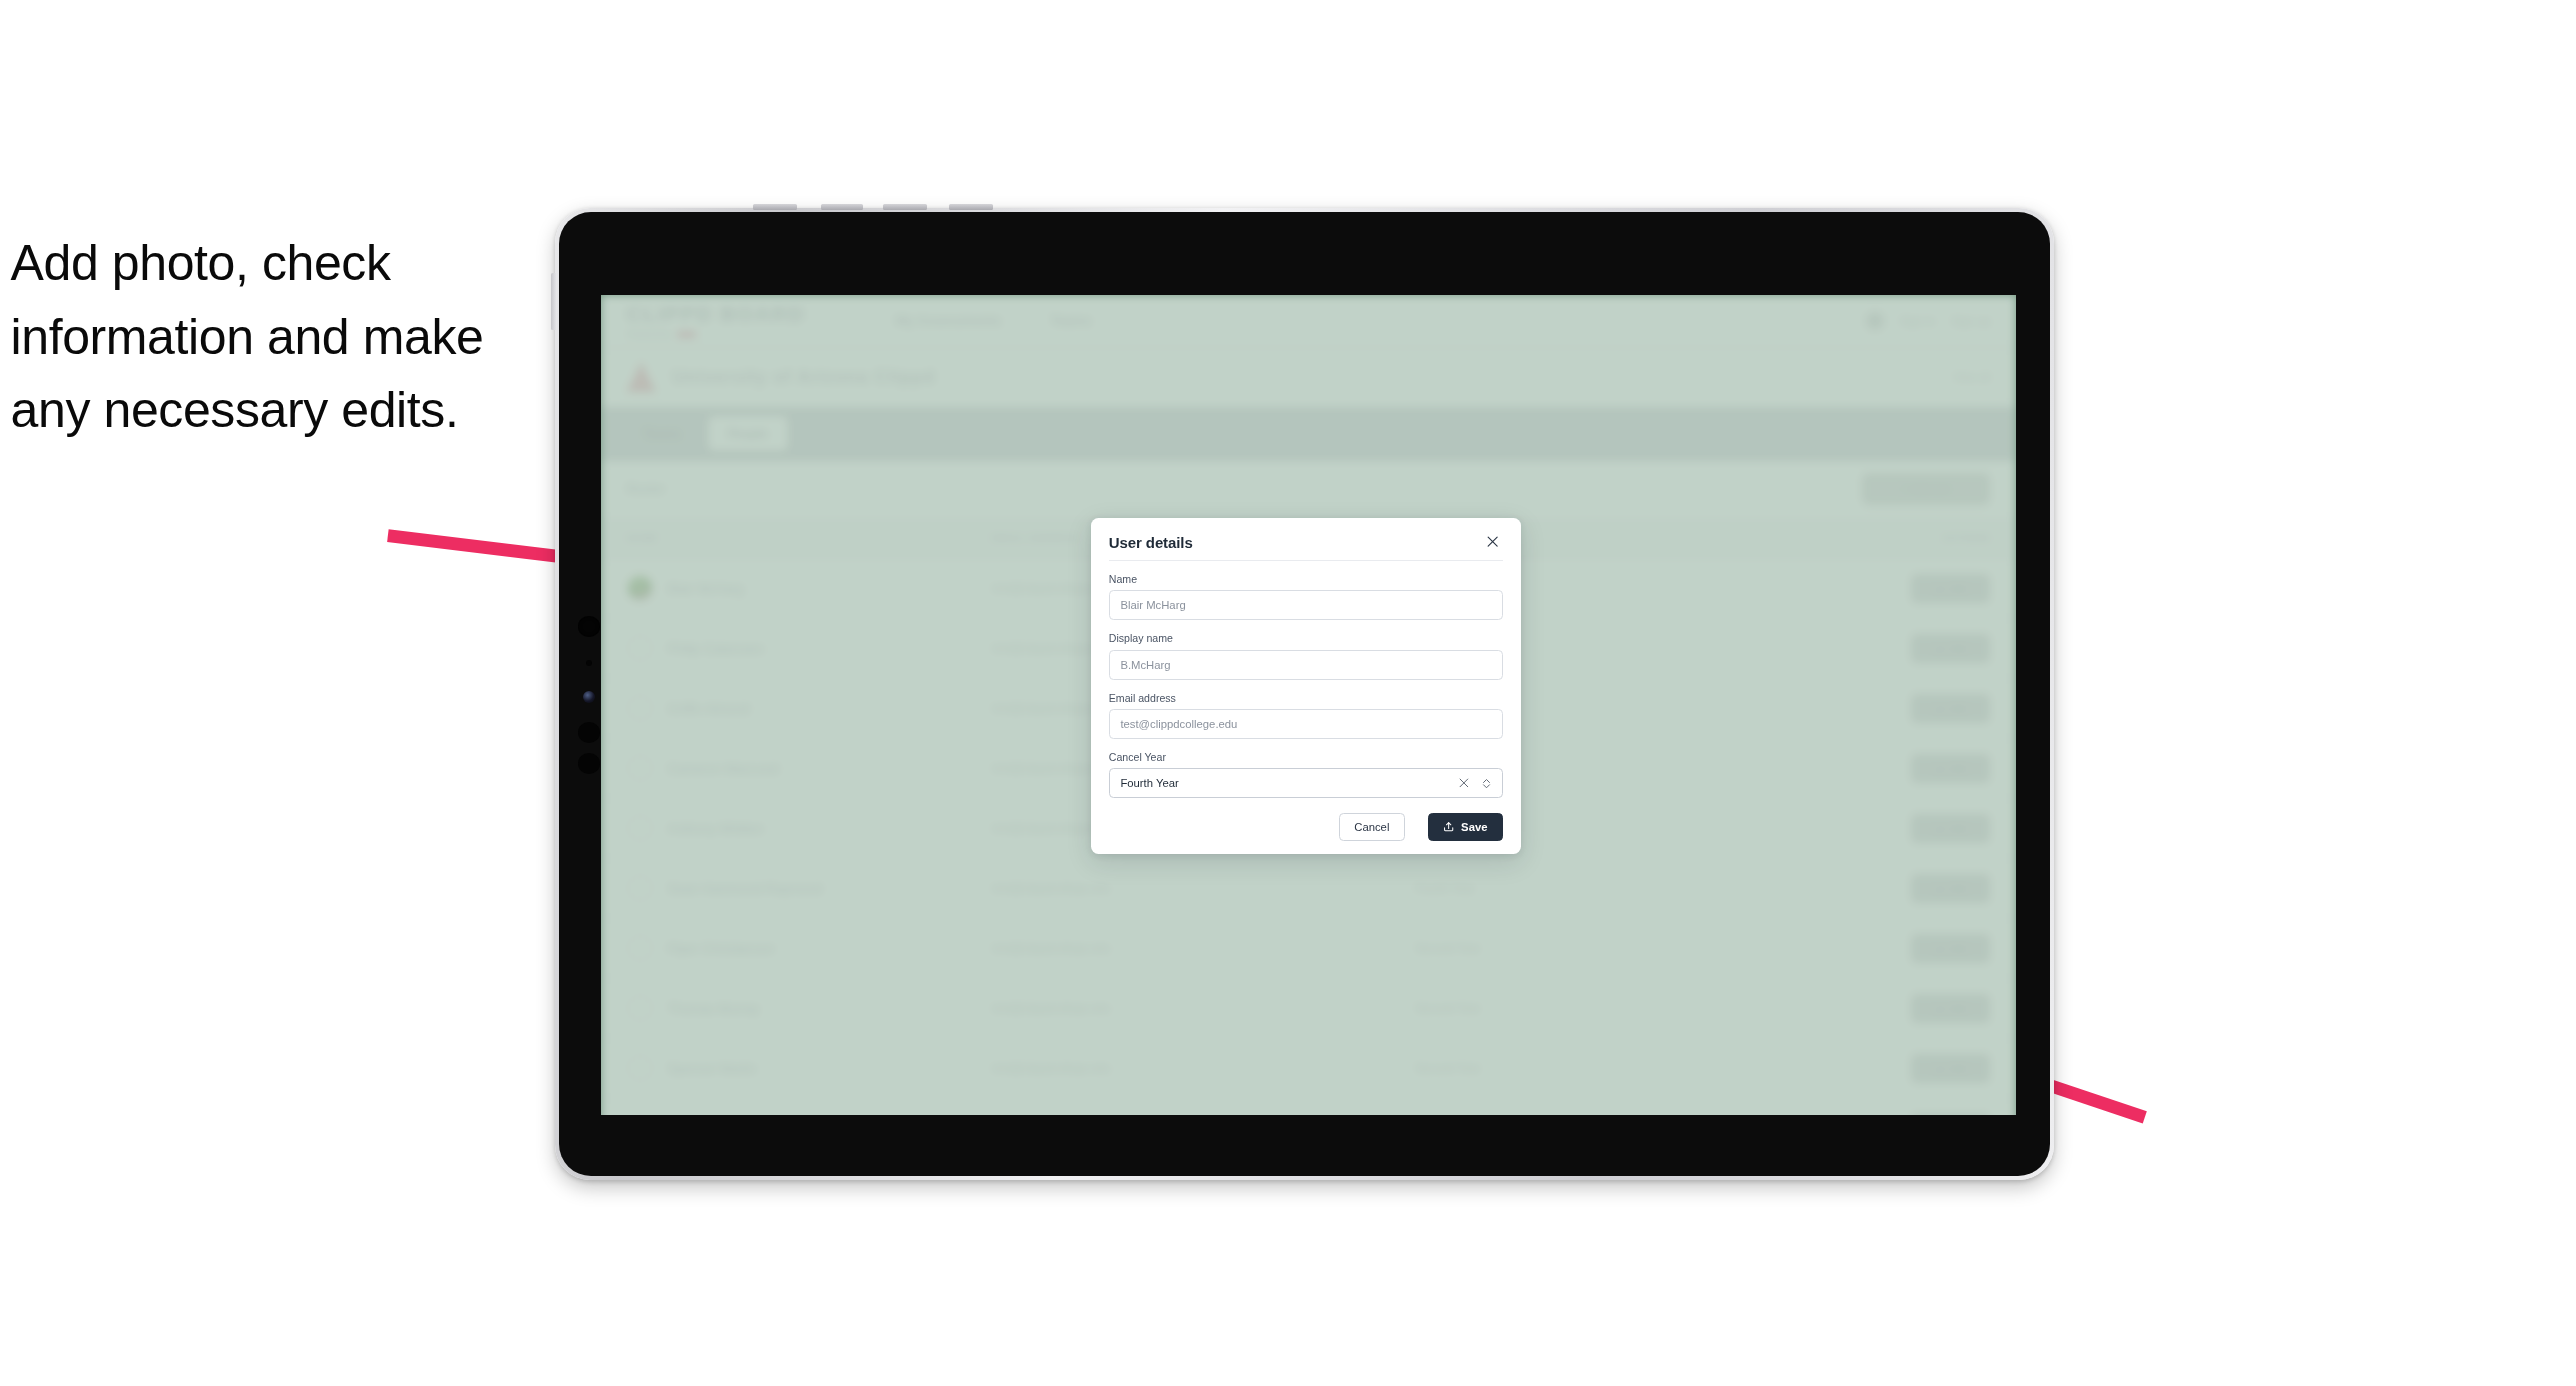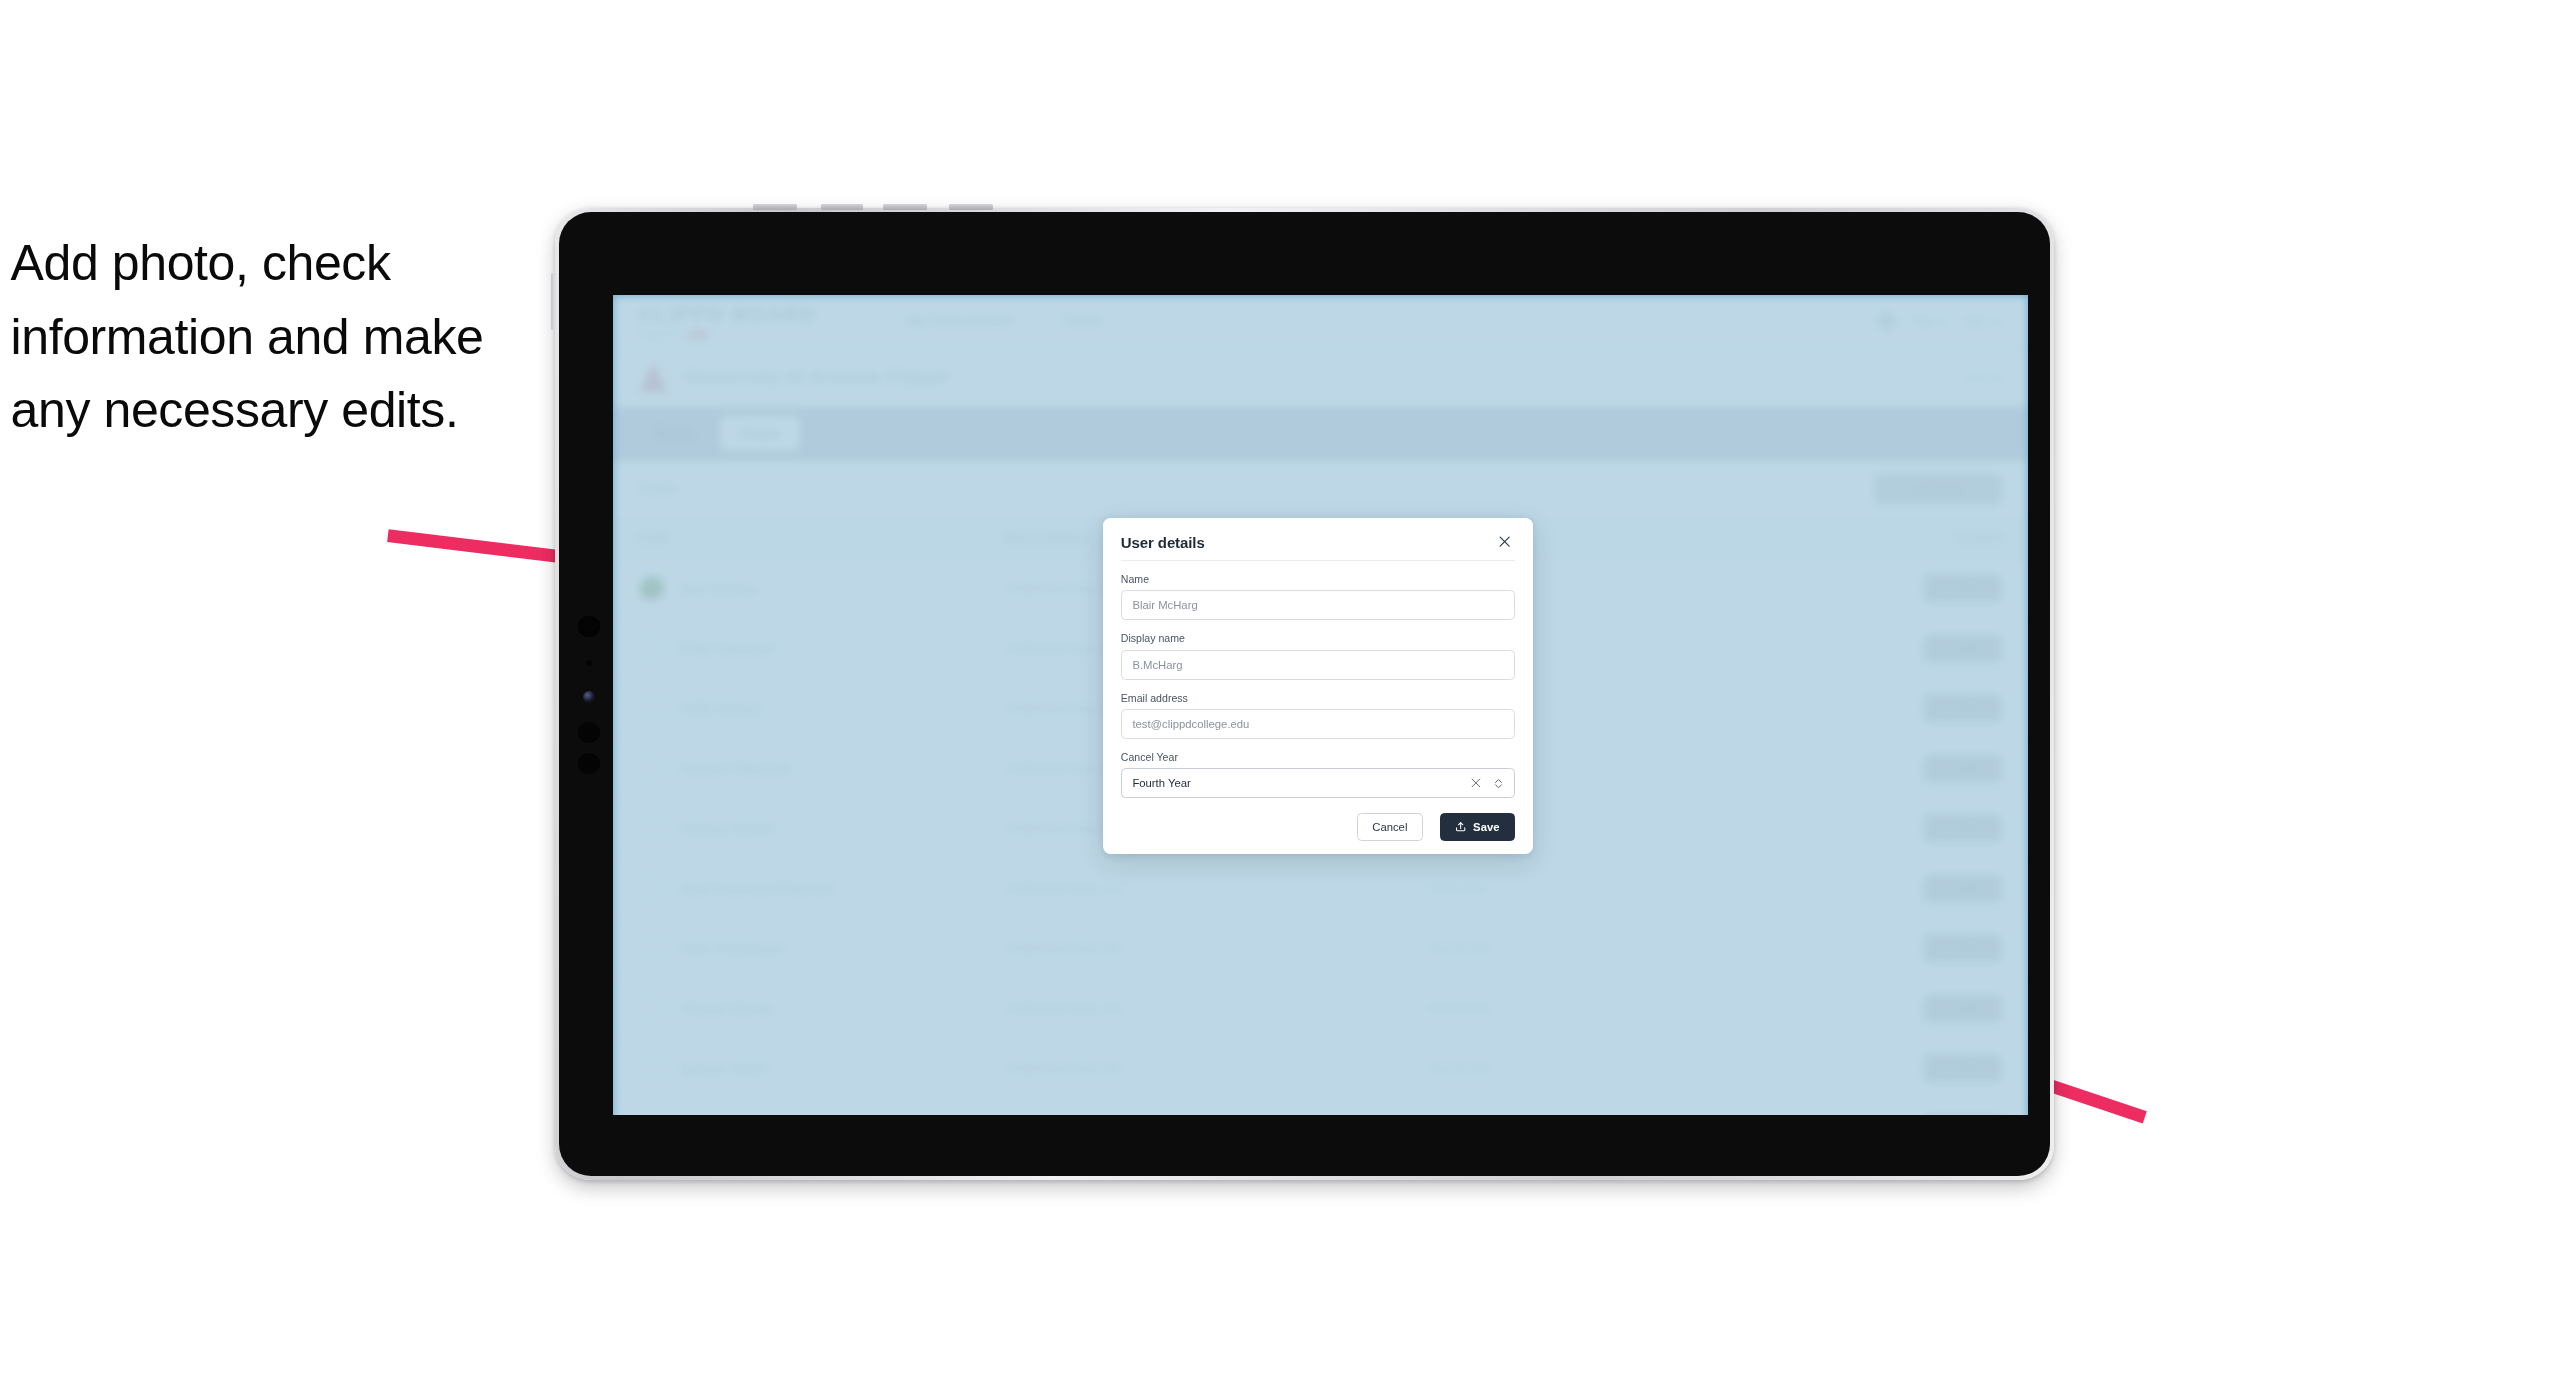--- a/index.html
+++ b/index.html
@@ -75,23 +75,23 @@
   #cam-a { left: 3.8px; top: 0px;   width: 22.6px; height: 21px; box-shadow: inset 0 0 3.8px #000; }
   #cam-b { left: 12px; top: 44px; width: 6px;  height: 6px; }
   #cam-c { left: 9px; top: 75px; width: 12px; height: 12px;
            background: radial-gradient(circle at 38% 34%, #4f5f86 0%, #16182a 55%, #050507 100%); }
   #cam-d { left: 3.8px; top: 106px; width: 22.6px; height: 21px; }
   #cam-e { left: 3.8px; top: 137px; width: 22.6px; height: 21px; }
 
   
   #app-viewport {
     position: absolute;
-    left: 54px; top: 83px;
+    left: 42px; top: 83px;
     width: 1415px; height: 820px;
-    background: #0369a1;
+    background: #14532d;
     overflow: hidden;
   }
 
   
   #app-blur-layer {
     position: absolute; inset: 0;
     filter: blur(4.2px);
     opacity: 0.55;
   }
   #app-header {
@@ -244,21 +244,21 @@
   .field-input::placeholder { color:#8b929d; }
   #school-year-control {
     position:relative; width:100%; height: 30px;
     border:0.8px solid #c9ced6; border-radius:4.5px;
     display:flex; align-items:center; padding: 0 10.6px;
     background:#fff;
   }
   #school-year-value { font-size: 11.3px; color:#1f2a37; font-weight:500; }
   #school-year-icons { margin-left:auto; display:flex; align-items:center; gap: 13px; }
   #modal-actions {
-    display:flex; justify-content:flex-end; gap: 17px;
+    display:flex; justify-content:flex-end; gap: 23px;
     margin-top: 15px;
   }
   #cancel-button {
     background:#fff; border:0.8px solid #cfd4db; border-radius:4.5px;
     padding: 6.8px 14.3px; font-size: 11.3px; color:#2b3545; font-weight:500;
     font-family:"Liberation Sans", sans-serif; cursor:pointer;
   }
   #save-button {
     background:#232f3e; border:0.8px solid #232f3e; border-radius:4.5px;
     padding: 6.8px 14.3px; font-size: 11.3px; color:#fff; font-weight:600;

